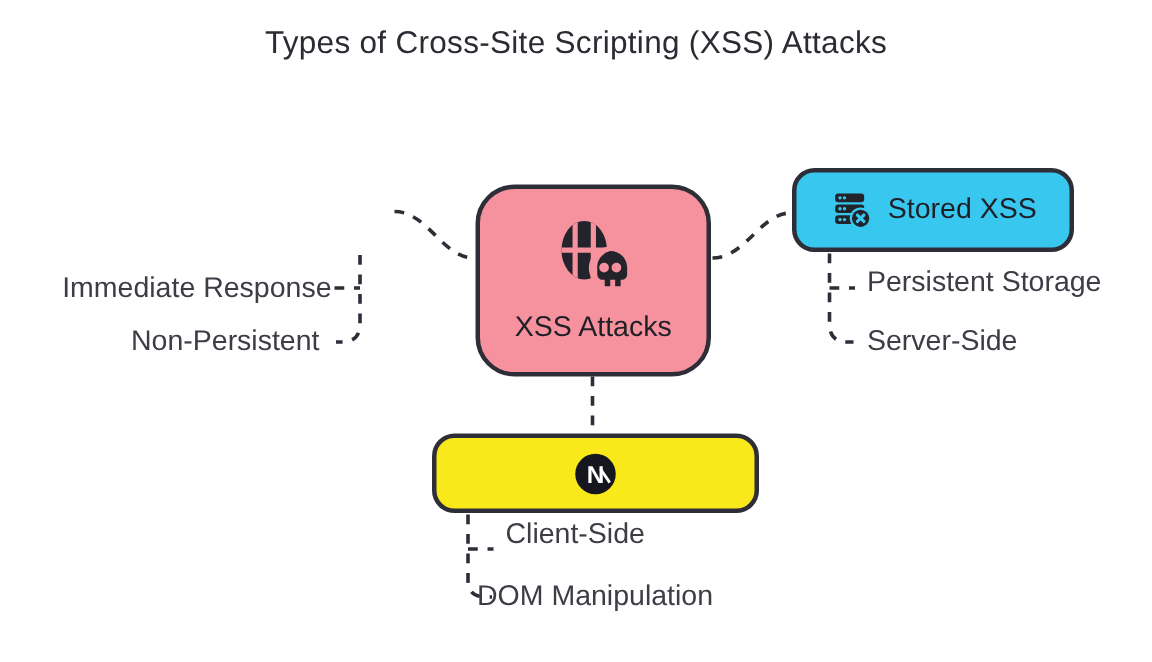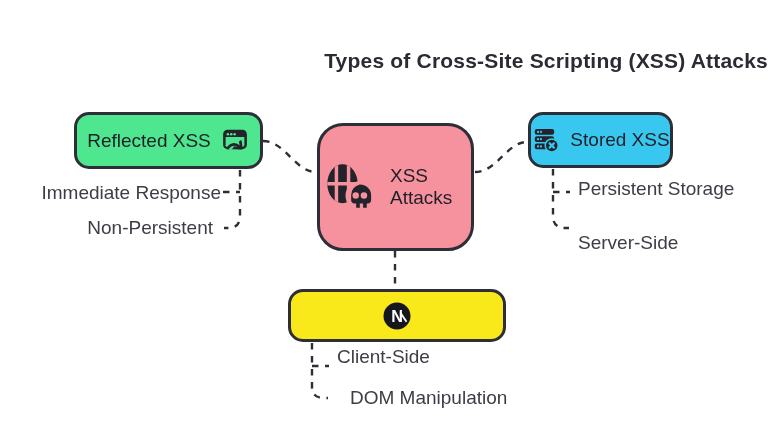--- a/index.html
+++ b/index.html
@@ -6,48 +6,48 @@
     --c-background:#ffffff; --c-ink:#2e2e38; --c-title:#2b2b33; --c-sublabel:#3d3d46;
     --c-reflected:#4ee68e; --c-stored:#38c8ef; --c-dom:#f9e81a; --c-center:#f6929d;
     --c-icon_dark:#23232b;
   }
   html,body{margin:0;padding:0;background:var(--c-background);}
   .canvas{
     position:relative;width:768px;height:441px;background:var(--c-background);
     font-family:"Liberation Sans",sans-serif;overflow:hidden;
   }
   .title{
-    position:absolute;top:49px;left:0;width:100%;text-align:right;
-    font-size:21px;font-weight:700;color:var(--c-title);letter-spacing:.2px;
+    position:absolute;top:17px;left:0;width:100%;text-align:center;
+    font-size:21px;font-weight:400;color:var(--c-title);letter-spacing:.2px;
   }
   .connectors{position:absolute;left:0;top:0;width:768px;height:441px;pointer-events:none;}
   .connectors path{fill:none;stroke:var(--c-ink);stroke-width:2.4;stroke-dasharray:6.5 6.5;}
   .node{
     position:absolute;display:flex;align-items:center;justify-content:center;gap:9px;
     box-sizing:border-box;border:3px solid var(--c-ink);border-radius:15px;
     font-size:19px;font-weight:500;color:#1f1f28;
   }
   .node-reflected{left:74px;top:112px;width:189px;height:57px;background:var(--c-reflected);}
-  .node-stored{left:528px;top:112px;width:145px;height:56px;background:var(--c-stored);}
+  .node-stored{left:528px;top:112px;width:188px;height:56px;background:var(--c-stored);}
   .node-dom{left:288px;top:289px;width:218px;height:53px;background:var(--c-dom);}
   .node-center{
     left:317px;top:123px;width:157px;height:128px;background:var(--c-center);
-    border-radius:26px;flex-direction:row;gap:12px;
+    border-radius:26px;flex-direction:column;gap:12px;
   }
   .icon{display:flex;align-items:center;justify-content:center;}
   .sublabel{
     position:absolute;font-size:19px;font-weight:500;color:var(--c-sublabel);
     line-height:22px;white-space:nowrap;
   }
   .sl-immediate{right:547px;top:182px;}
   .sl-nonpersistent{right:555px;top:217px;}
   .sl-persistent{left:578px;top:178px;}
-  .sl-serverside{left:578px;top:232px;}
+  .sl-serverside{left:578px;top:217px;}
   .sl-clientside{left:337px;top:346px;}
-  .sl-dommanip{left:350px;top:387px;}
+  .sl-dommanip{left:318px;top:387px;}
 </style>
 </head>
 <body>
 
 <div class="canvas">
 
   <div class="title">Types of Cross-Site Scripting (XSS) Attacks</div>
 
   <svg class="connectors" viewBox="0 0 768 441">
     <path d="M263,141 C285,141 295,172 316,172"></path>
@@ -77,35 +77,20 @@
         </g>
         <circle cx="18" cy="16" r="6.6" fill="var(--c-center)"></circle>
         <path fill="var(--c-icon_dark)" d="M18,10.8 a5.2,5 0 0 1 5.2,5 v2.2 a1.6,1.6 0 0 1 -1.6,1.6 h-0.4 v2 h-1.7 v-2 h-1.5 v2 h-1.7 v-2 h-0.7 a1.6,1.6 0 0 1 -1.6,-1.6 v-2.2 a5.2,5 0 0 1 4,-5 z"></path>
         <circle cx="16.1" cy="15.9" r="1.5" fill="var(--c-center)"></circle>
         <circle cx="19.9" cy="15.9" r="1.5" fill="var(--c-center)"></circle>
       </svg>
     </span>
     <span class="node-label">XSS Attacks</span>
   </div>
 
-  <div class="node node-reflected">
-    <span class="node-label">Reflected XSS</span>
-    <span class="icon">
-      <svg width="30" height="30" viewBox="0 0 24 24">
-        <rect x="3.5" y="4" width="17" height="13.5" rx="2.5" fill="none" stroke="var(--c-icon_dark)" stroke-width="2"></rect>
-        <path d="M3.5,6.5 a2.5,2.5 0 0 1 2.5,-2.5 h12 a2.5,2.5 0 0 1 2.5,2.5 v2.3 h-17 z" fill="var(--c-icon_dark)"></path>
-        <circle cx="6.3" cy="6.6" r="1" fill="var(--c-reflected)"></circle>
-        <circle cx="9" cy="6.6" r="1" fill="var(--c-reflected)"></circle>
-        <circle cx="11.7" cy="6.6" r="1" fill="var(--c-reflected)"></circle>
-        <path d="M6.3,17.5 C9.5,13.8 12.5,13.8 15.6,16.8" fill="none" stroke="var(--c-reflected)" stroke-width="5.6"></path>
-        <path d="M6.3,17.5 C9.5,13.8 12.5,13.8 15.6,16.8" fill="none" stroke="var(--c-icon_dark)" stroke-width="2.2" stroke-linecap="round"></path>
-        <path d="M16.4,12.6 L16.9,17.8 L11.7,17.4" fill="none" stroke="var(--c-icon_dark)" stroke-width="2.2" stroke-linecap="round" stroke-linejoin="round"></path>
-      </svg>
-    </span>
-  </div>
 
   <div class="node node-stored">
     <span class="icon">
       <svg width="30" height="30" viewBox="0 0 24 24">
         <rect x="3" y="3.2" width="15.5" height="4.6" rx="1.7" fill="var(--c-icon_dark)"></rect>
         <rect x="3" y="9" width="15.5" height="4.6" rx="1.7" fill="var(--c-icon_dark)"></rect>
         <rect x="3" y="14.8" width="15.5" height="4.6" rx="1.7" fill="var(--c-icon_dark)"></rect>
         <circle cx="5.6" cy="5.5" r="0.9" fill="var(--c-stored)"></circle>
         <circle cx="8" cy="5.5" r="0.9" fill="var(--c-stored)"></circle>
         <circle cx="5.6" cy="11.3" r="0.9" fill="var(--c-stored)"></circle>

